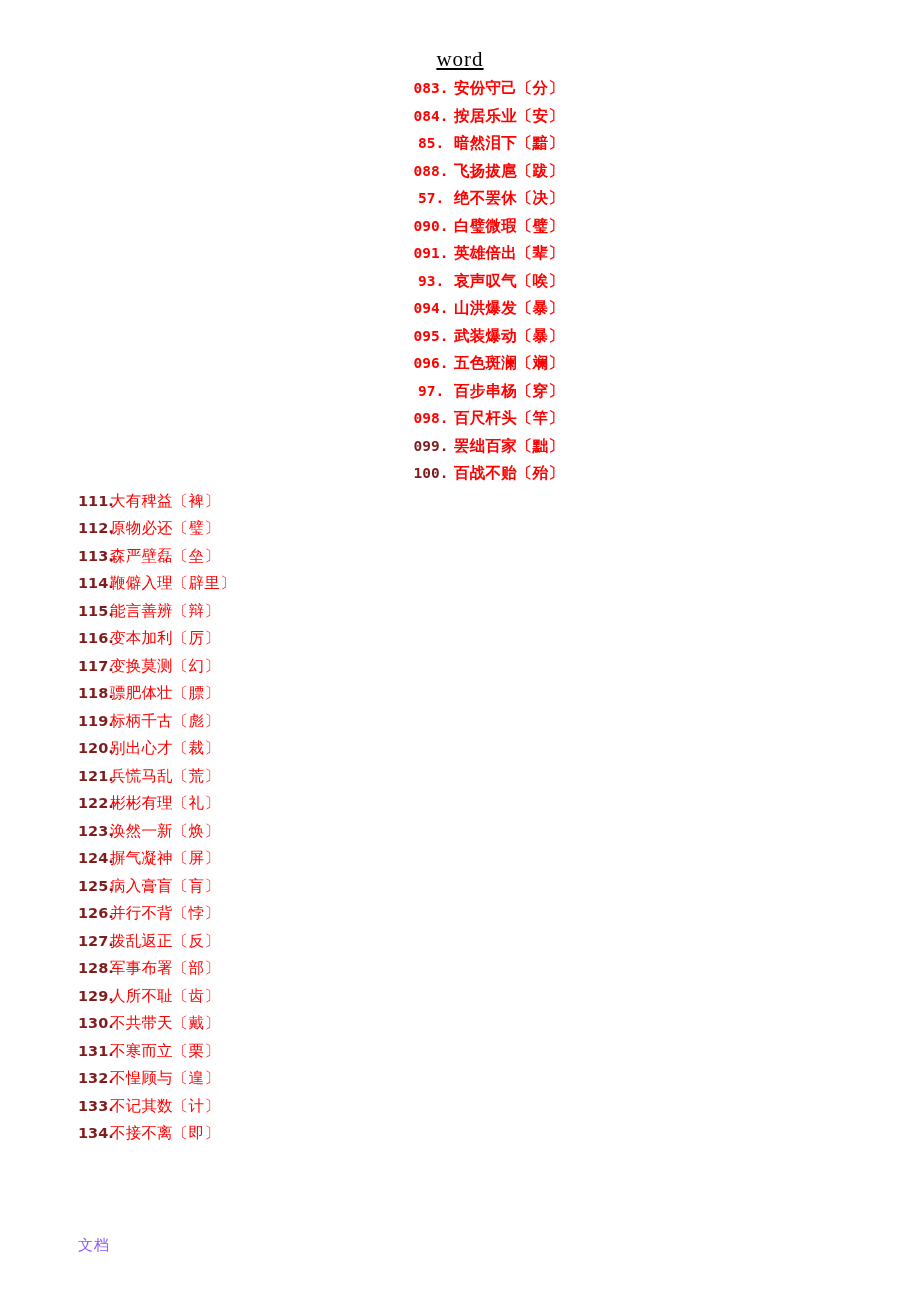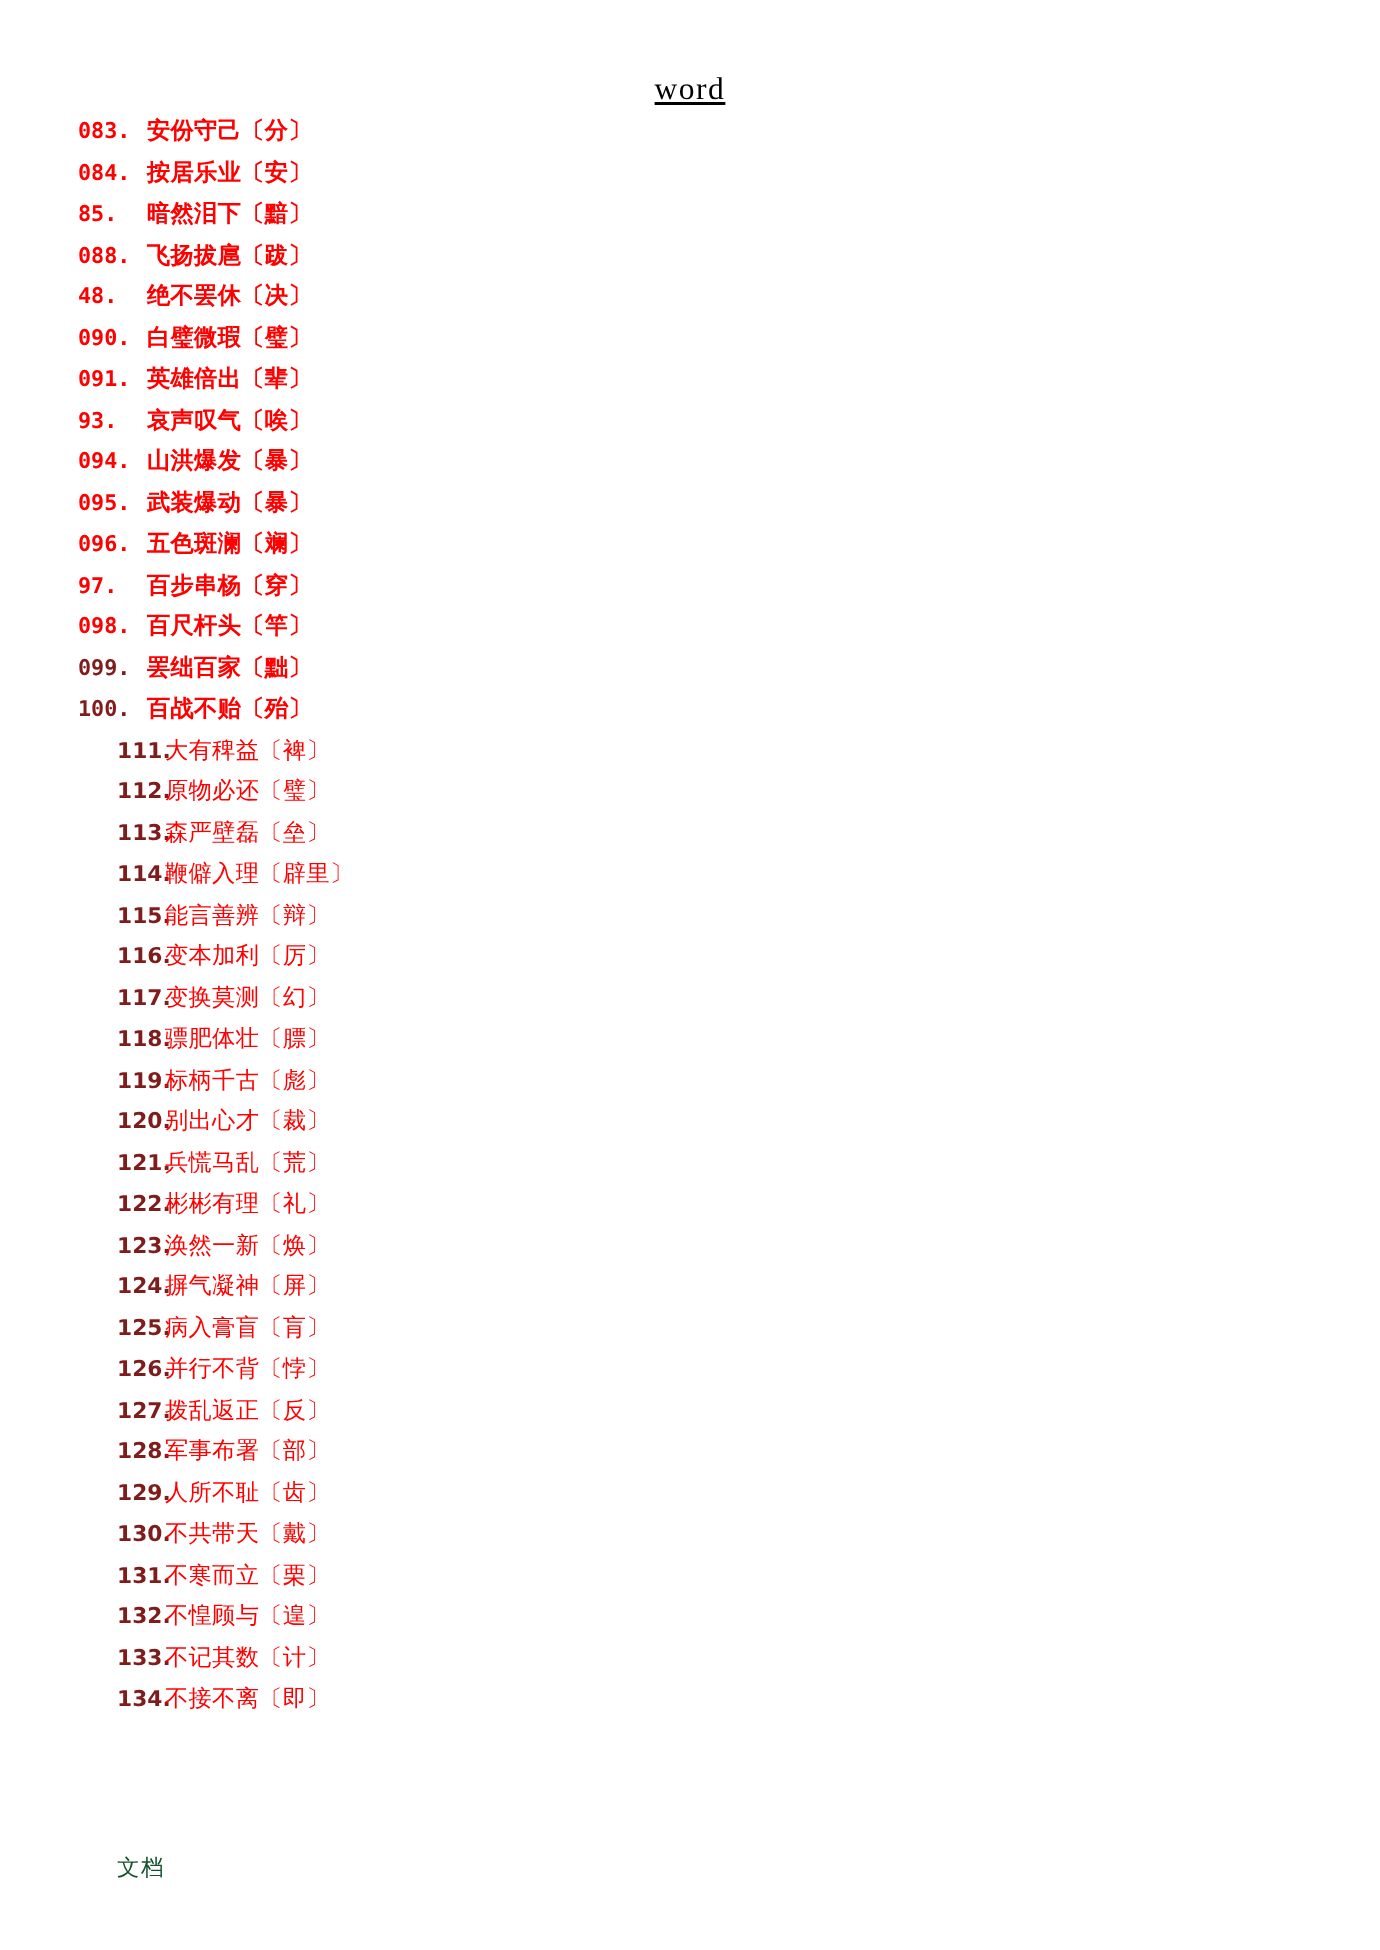--- a/index.html
+++ b/index.html
@@ -53,20 +53,21 @@
     display: block;
     white-space: nowrap;
     font-weight: bold;
   }
 
   
   .group-a .entry {
     height: 27.5px;
     line-height: 27.5px;
     padding-left: 52px;
+    text-align: center;
   }
   .group-a .num {
     display: inline-block;
     font-family: "DejaVu Sans Mono", "Liberation Mono", monospace;
     font-size: 14.5px;
     font-weight: bold;
     letter-spacing: 0px;
     width: 46px;
   }
   .group-a .num.num-short {
@@ -102,40 +103,40 @@
   .c-red   { color: #ff0000; }
   .c-black { color: #7f1d1d; }
 
   
   .footer {
     position: absolute;
     left: 78px;
     top: 1236px;
     font-family: "DejaVu Serif", "Liberation Serif", serif;
     font-size: 15px;
-    color: #14532d;
+    color: #8b5cf6;
     letter-spacing: 1px;
   }
 </style>
 </head>
 <body>
 
 <div class="page">
 
   <div class="header">
     <a class="header-link" href="#">word</a>
   </div>
 
   <div class="list">
     <div class="group-a">
         <div class="entry"><span class="num  c-red">083.</span><span class="txt c-red">安份守己〔分〕</span></div>
         <div class="entry"><span class="num  c-red">084.</span><span class="txt c-red">按居乐业〔安〕</span></div>
         <div class="entry"><span class="num num-short c-red">85.</span><span class="txt c-red">暗然泪下〔黯〕</span></div>
         <div class="entry"><span class="num  c-red">088.</span><span class="txt c-red">飞扬拔扈〔跋〕</span></div>
-        <div class="entry"><span class="num num-short c-red">48.</span><span class="txt c-red">绝不罢休〔决〕</span></div>
+        <div class="entry"><span class="num num-short c-red">57.</span><span class="txt c-red">绝不罢休〔决〕</span></div>
         <div class="entry"><span class="num  c-red">090.</span><span class="txt c-red">白璧微瑕〔璧〕</span></div>
         <div class="entry"><span class="num  c-red">091.</span><span class="txt c-red">英雄倍出〔辈〕</span></div>
         <div class="entry"><span class="num num-short c-red">93.</span><span class="txt c-red">哀声叹气〔唉〕</span></div>
         <div class="entry"><span class="num  c-red">094.</span><span class="txt c-red">山洪爆发〔暴〕</span></div>
         <div class="entry"><span class="num  c-red">095.</span><span class="txt c-red">武装爆动〔暴〕</span></div>
         <div class="entry"><span class="num  c-red">096.</span><span class="txt c-red">五色斑澜〔斓〕</span></div>
         <div class="entry"><span class="num num-short c-red">97.</span><span class="txt c-red">百步串杨〔穿〕</span></div>
         <div class="entry"><span class="num  c-red">098.</span><span class="txt c-red">百尺杆头〔竿〕</span></div>
         <div class="entry"><span class="num  c-black">099.</span><span class="txt c-red">罢绌百家〔黜〕</span></div>
         <div class="entry"><span class="num  c-black">100.</span><span class="txt c-red">百战不贻〔殆〕</span></div>

